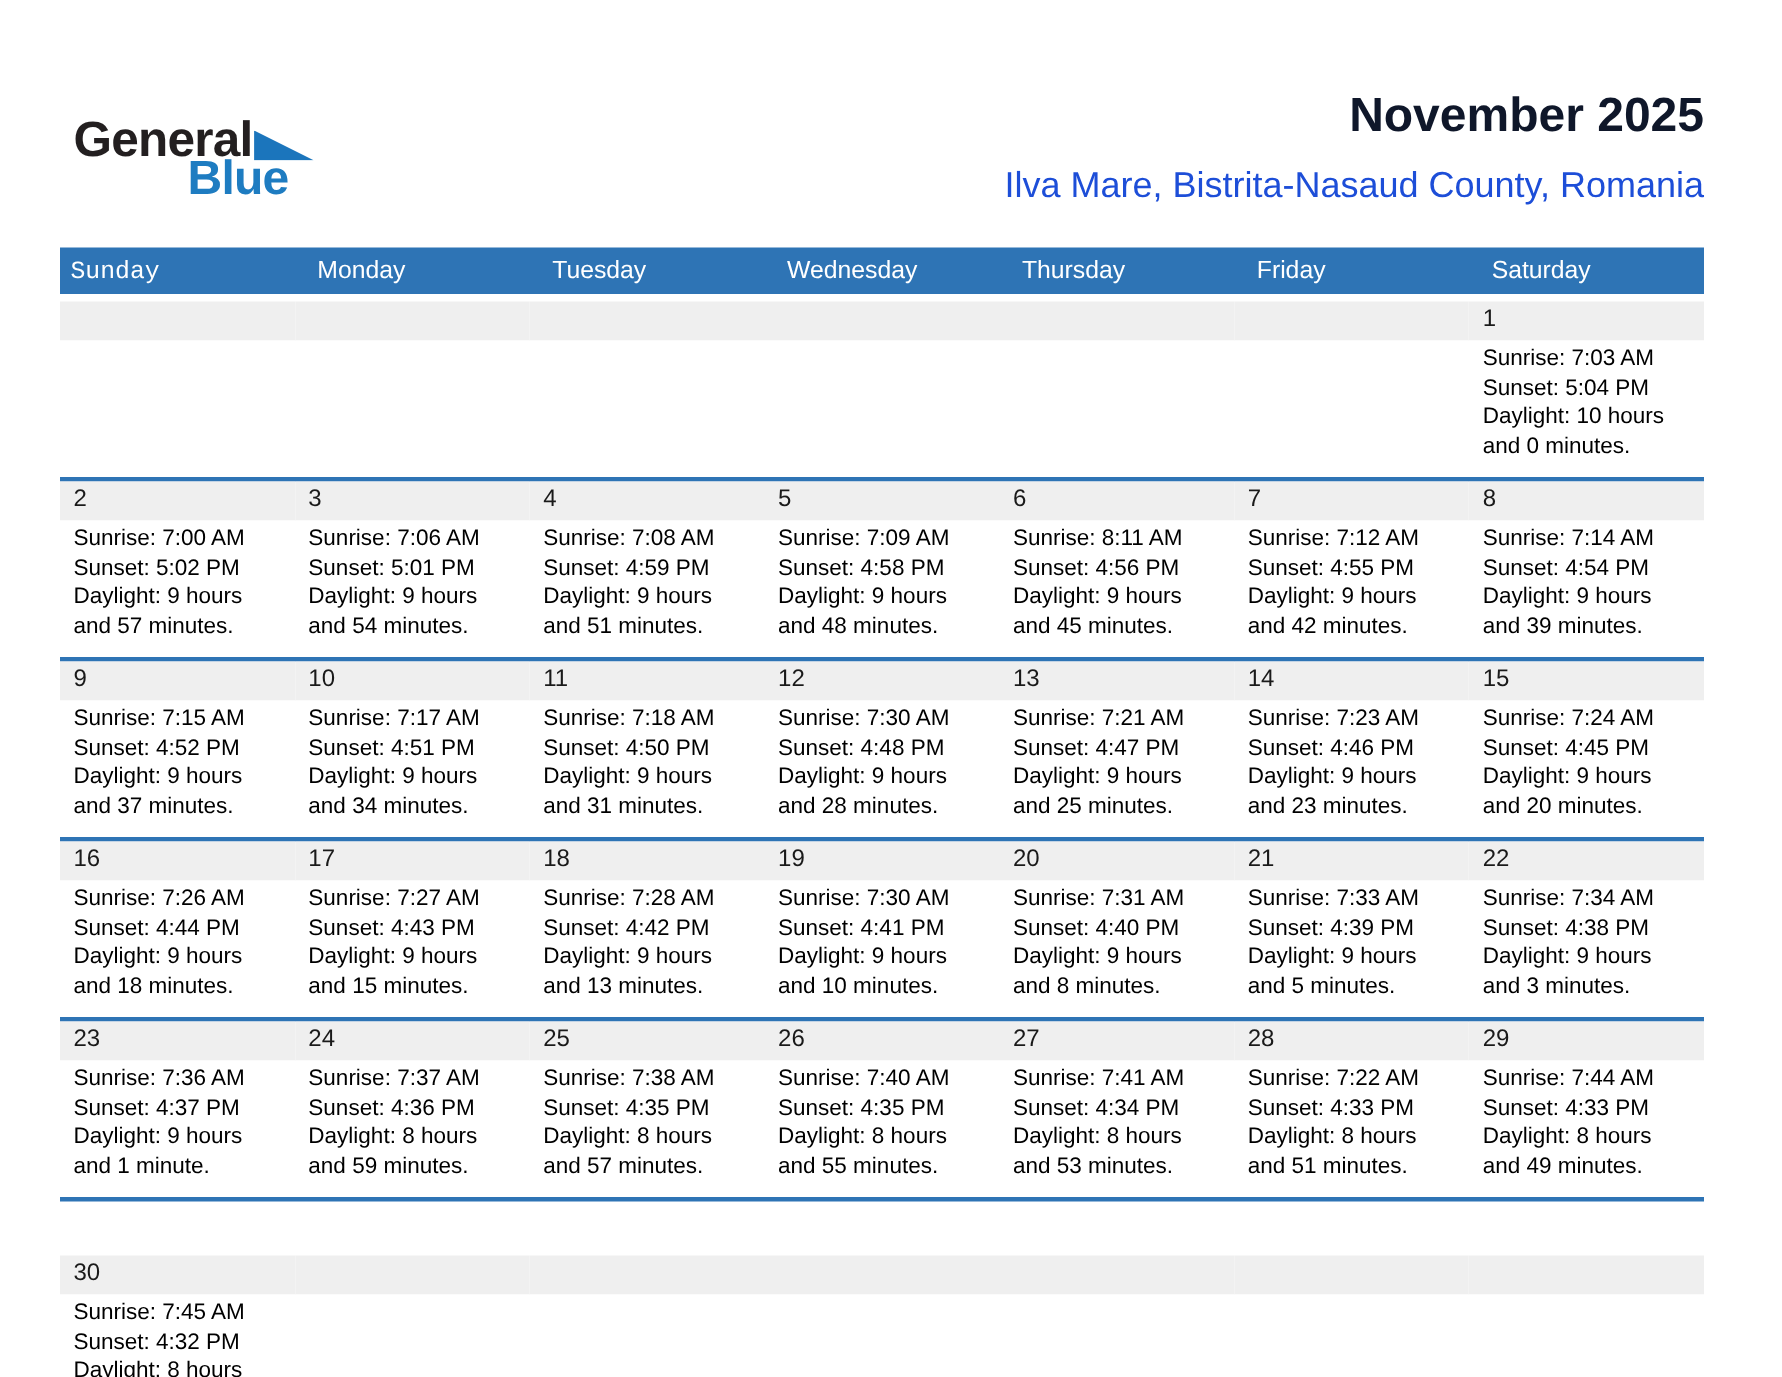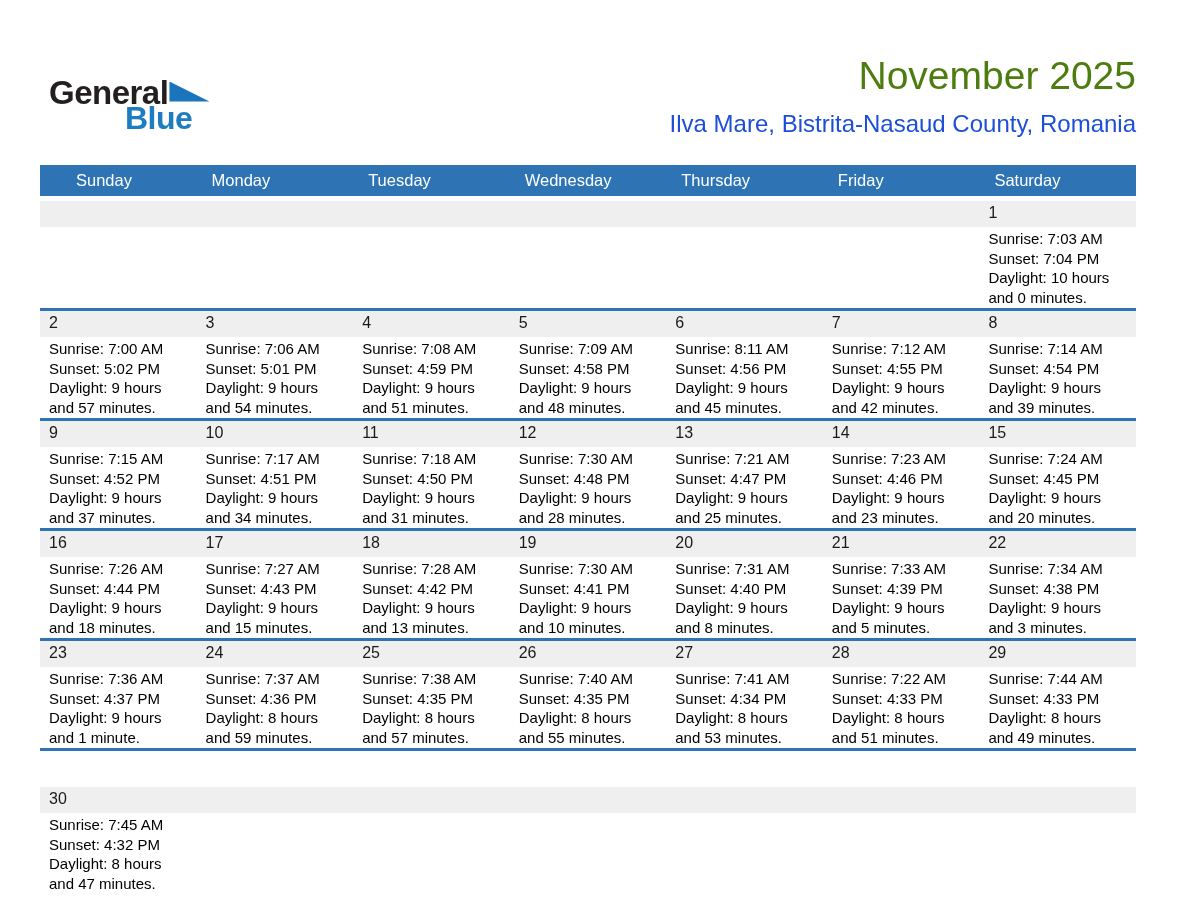--- a/index.html
+++ b/index.html
@@ -24,78 +24,78 @@
   .page{position:relative;width:1188px;height:918px;background:#ffffff;}
 
   
   .top{
     display:flex;
     justify-content:space-between;
     align-items:flex-start;
     padding:54px 52px 0 49px;
   }
   .logo{margin-top:22px;line-height:1;}
-  .logo-line1{display:flex;align-items:center;}
+  .logo-line1{display:flex;align-items:flex-end;}
   .logo-general{
     font-size:33px;font-weight:600;letter-spacing:-0.5px;
     color:var(--logo-dark);
   }
   .logo-triangle{
     width:40px;height:20px;margin-left:1px;margin-bottom:2px;
     background:var(--logo-blue);
     clip-path:polygon(0 0, 100% 100%, 0 100%);
   }
   .logo-blue{
     font-size:32px;font-weight:600;letter-spacing:-0.5px;
     color:var(--logo-light-blue);
     margin:-7px 0 16px 76px;
   }
   .titles{text-align:right;}
   .month-title{
-    margin:0;font-size:39px;font-weight:400;line-height:44px;color:#4d7c0f;
+    margin:0;font-size:32px;font-weight:700;line-height:44px;color:#0f172a;
   }
   .location-subtitle{
     margin:13px 0 0 0;font-size:24px;font-weight:400;line-height:26px;color:#1d4ed8;
   }
 
   
   .weekday-row{
     margin:15px 52px 0 40px;
     height:31px;
     background:var(--header-bg);
     display:grid;
     grid-template-columns:repeat(7,1fr);
     align-items:center;
   }
   .wd{
     color:var(--weekday-text);
     font-size:16.5px;
     padding-left:15px;
     white-space:nowrap;
   }
-  .wd:first-child{padding-left:36px;}
+  .wd:first-child{padding-left:7px;font-family:Liberation Mono, monospace;}
 
   
   .weeks{margin:5px 52px 0 40px;}
   .week{
     display:grid;
     grid-template-columns:repeat(7,1fr);
     border-bottom:3px solid var(--row-divider);
   }
   .week:last-child{border-bottom:none;margin-top:36px;}
   .daynum{
     height:26px;
     background:var(--day-band-bg);
     font-size:16px;
     color:#1a1a1a;
     padding:3px 0 0 9px;
   }
   .details{
     min-height:80px;
-    padding:2px 4px 1px 9px;
+    padding:2px 4px 11px 9px;
     font-size:15px;
     line-height:19.5px;
     color:var(--text);
     background:#ffffff;
   }
   .details span{display:block;white-space:nowrap;}
 </style>
 </head>
 <body>
 
@@ -178,21 +178,21 @@
             <span class="line"></span>
             <span class="line"></span>
             <span class="line"></span>
             <span class="line"></span>
           </div>
         </div>
         <div class="cell">
           <div class="daynum">1</div>
           <div class="details">
             <span class="line">Sunrise: 7:03 AM</span>
-            <span class="line">Sunset: 7:04 PM</span>
+            <span class="line">Sunset: 5:04 PM</span>
             <span class="line">Daylight: 10 hours</span>
             <span class="line">and 0 minutes.</span>
           </div>
         </div>
       </div>
       <div class="week">
         <div class="cell">
           <div class="daynum">2</div>
           <div class="details">
             <span class="line">Sunrise: 7:00 AM</span>

